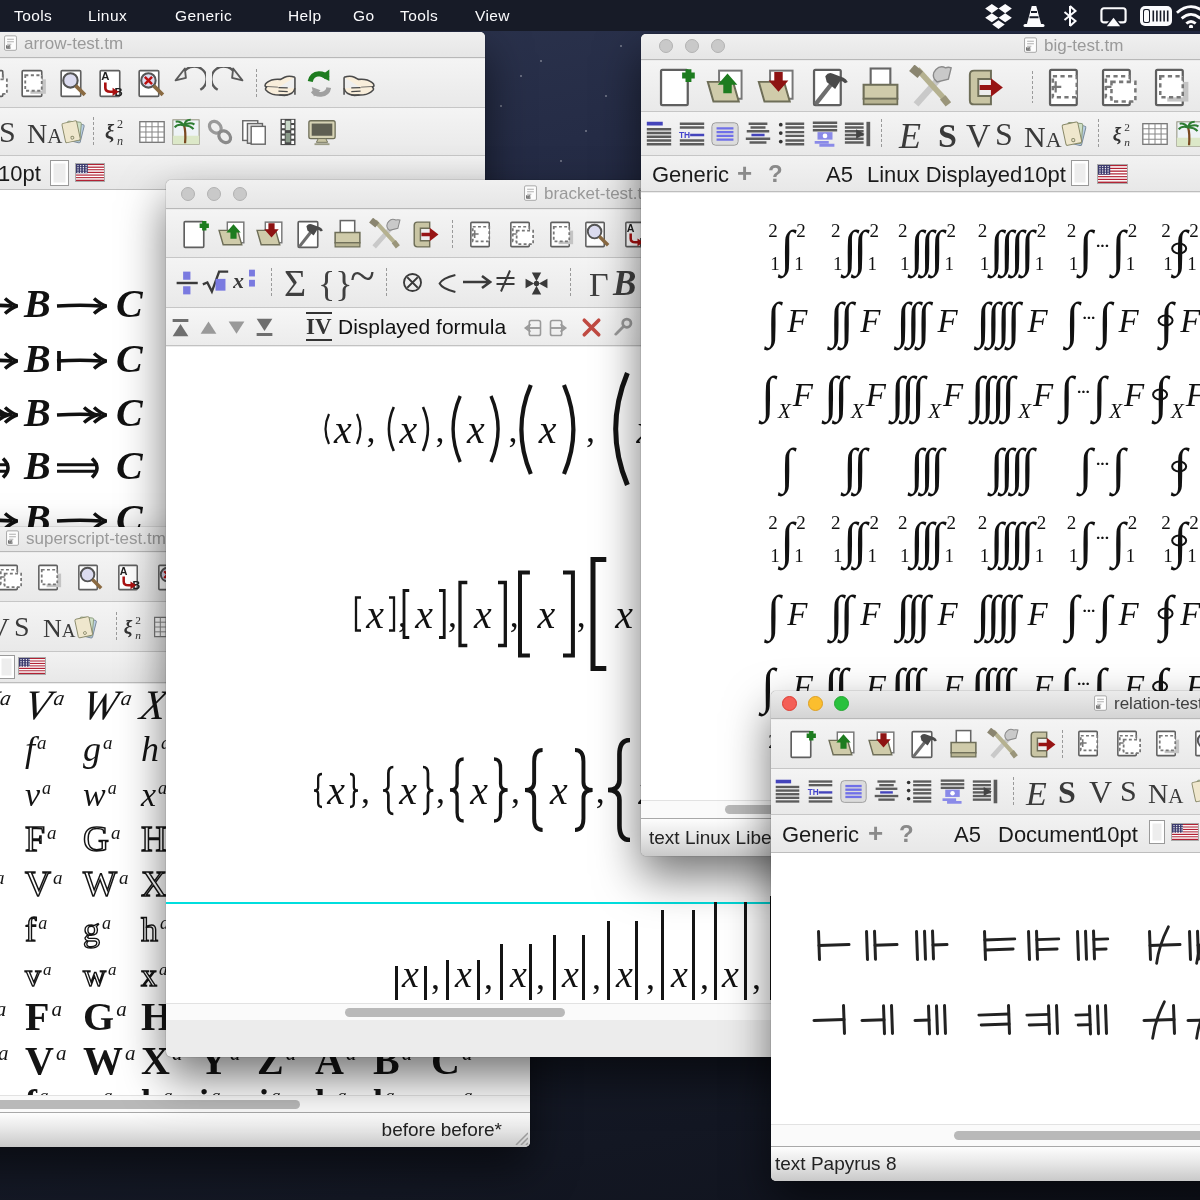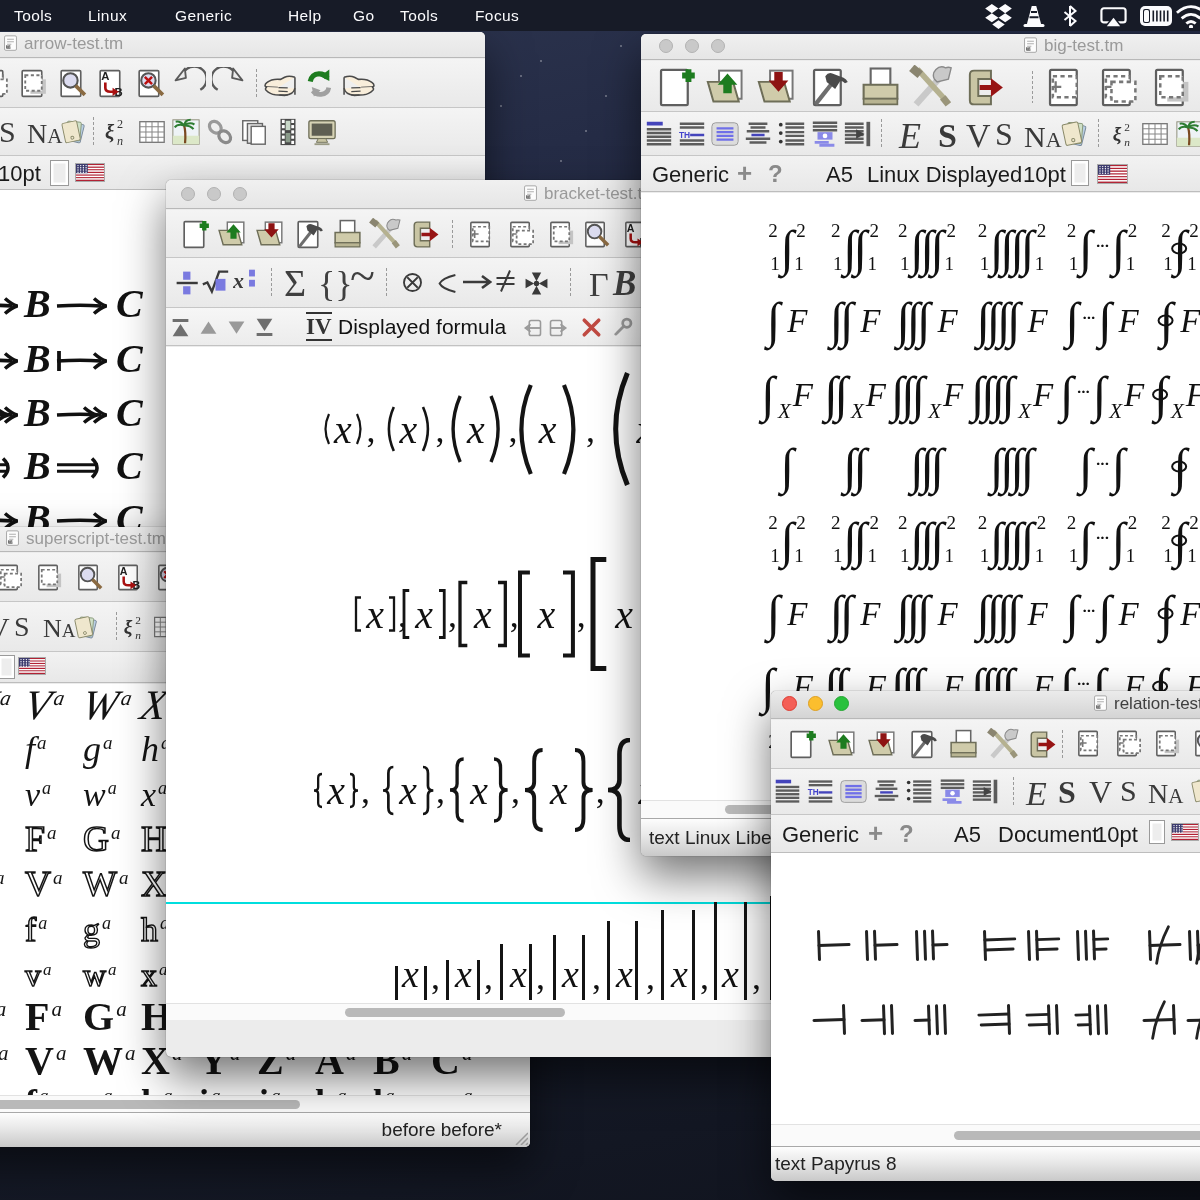--- a/index.html
+++ b/index.html
@@ -1669,21 +1669,21 @@
       <div style="position:absolute;left:4px;top:6px;font-size:19px;color:#222;font-family:'Liberation Sans'">text Papyrus 8</div>
     </div>
 </div>
 <div style="position:absolute;left:0;top:0;width:1200px;height:31px;background:#171b27;z-index:100">
 <div style="position:absolute;left:14px;top:7px;font-family:'Liberation Sans',sans-serif;font-size:15.5px;font-weight:400;color:#fbfbfd;white-space:nowrap;line-height:1.15;letter-spacing:0.4px">Tools</div>
 <div style="position:absolute;left:88px;top:7px;font-family:'Liberation Sans',sans-serif;font-size:15.5px;font-weight:400;color:#fbfbfd;white-space:nowrap;line-height:1.15;letter-spacing:0.4px">Linux</div>
 <div style="position:absolute;left:175px;top:7px;font-family:'Liberation Sans',sans-serif;font-size:15.5px;font-weight:400;color:#fbfbfd;white-space:nowrap;line-height:1.15;letter-spacing:0.4px">Generic</div>
 <div style="position:absolute;left:288px;top:7px;font-family:'Liberation Sans',sans-serif;font-size:15.5px;font-weight:400;color:#fbfbfd;white-space:nowrap;line-height:1.15;letter-spacing:0.4px">Help</div>
 <div style="position:absolute;left:353px;top:7px;font-family:'Liberation Sans',sans-serif;font-size:15.5px;font-weight:400;color:#fbfbfd;white-space:nowrap;line-height:1.15;letter-spacing:0.4px">Go</div>
 <div style="position:absolute;left:400px;top:7px;font-family:'Liberation Sans',sans-serif;font-size:15.5px;font-weight:400;color:#fbfbfd;white-space:nowrap;line-height:1.15;letter-spacing:0.4px">Tools</div>
-<div style="position:absolute;left:475px;top:7px;font-family:'Liberation Sans',sans-serif;font-size:15.5px;font-weight:400;color:#fbfbfd;white-space:nowrap;line-height:1.15;letter-spacing:0.4px">Focus</div>
+<div style="position:absolute;left:475px;top:7px;font-family:'Liberation Sans',sans-serif;font-size:15.5px;font-weight:400;color:#fbfbfd;white-space:nowrap;line-height:1.15;letter-spacing:0.4px">View</div>
 <svg style="position:absolute;left:985px;top:4px" width="27" height="25" viewBox="0 0 32 30">
       <path d="M8 0 L16 5.5 L8 11 L0 5.5 Z M24 0 L32 5.5 L24 11 L16 5.5 Z M8 11 L16 16.5 L8 22 L0 16.5 Z M24 11 L32 16.5 L24 22 L16 16.5 Z M8.5 24.5 L16 19.5 L23.5 24.5 L16 30 Z" fill="#fbfbfd"></path>
     </svg>
 <svg style="position:absolute;left:1022px;top:5px" width="24" height="23" viewBox="0 0 32 30">
       <path d="M13 1 h6 l7 26 h-20 z" fill="#fbfbfd"></path>
       <path d="M12 9 h8 M10 16 h12" stroke="#171b27" stroke-width="2.6"></path>
       <rect x="2" y="25" width="28" height="4" rx="2" fill="#fbfbfd"></rect>
     </svg>
 <svg style="position:absolute;left:1062px;top:5px" width="16" height="22" viewBox="0 0 16 22">
       <path d="M8 1 L8 21 M8 1 L13.5 6 L2.5 15 M8 21 L13.5 16 L2.5 7" stroke="#fbfbfd" stroke-width="2" fill="none"></path>

